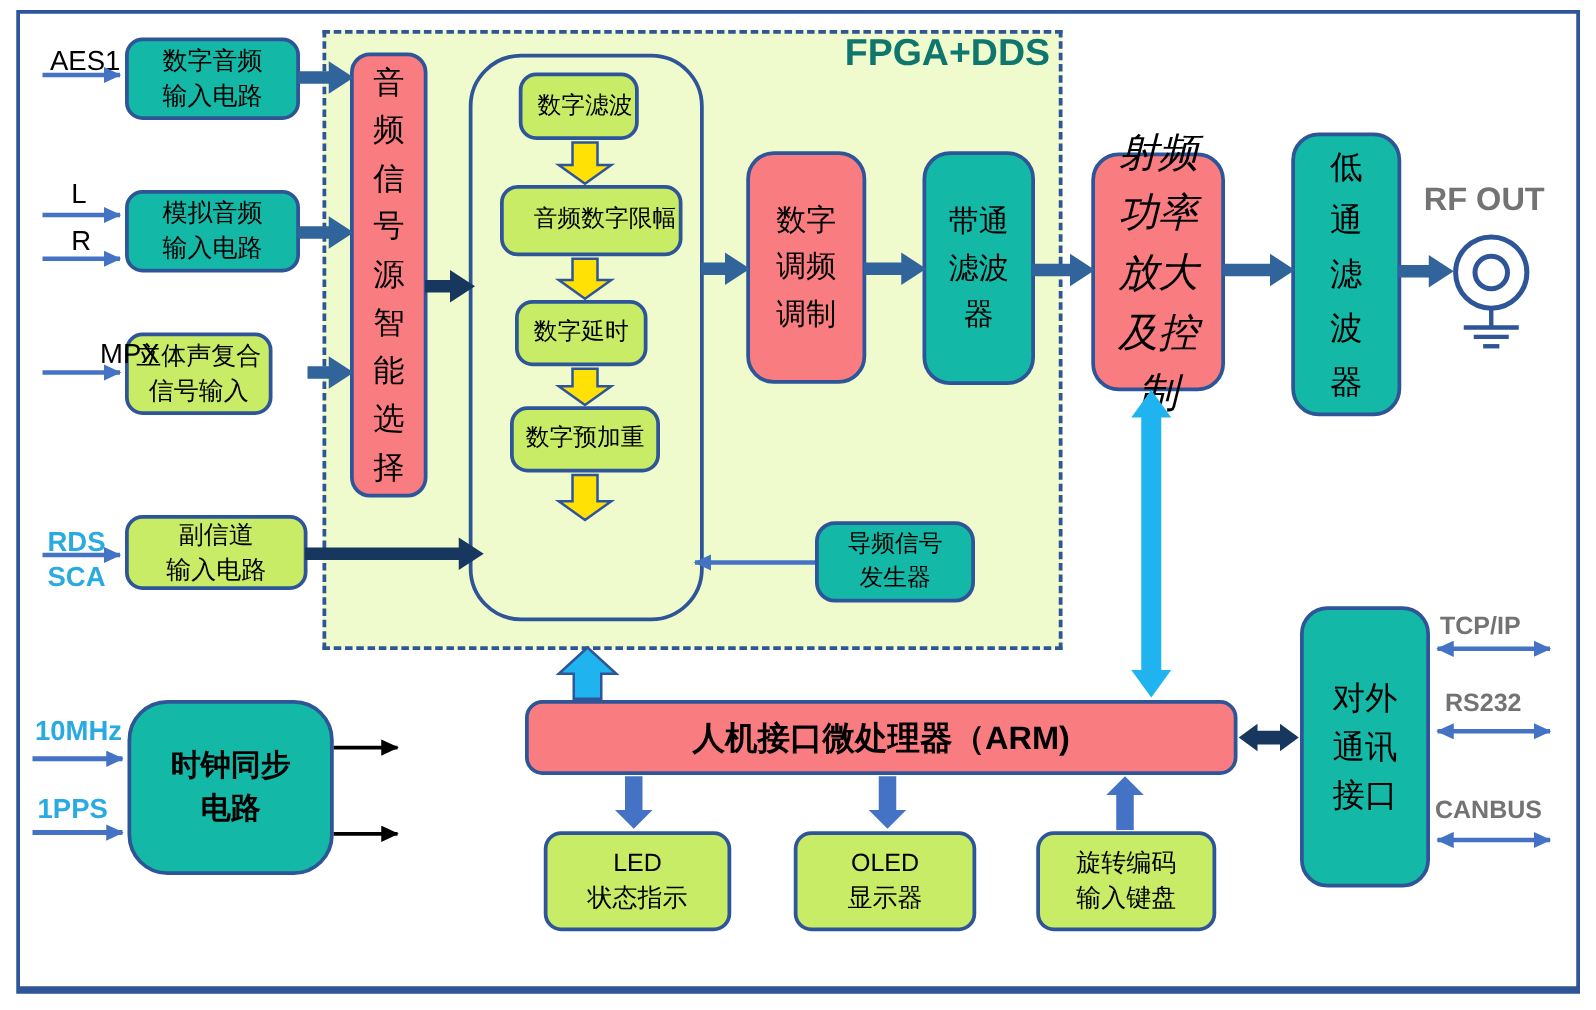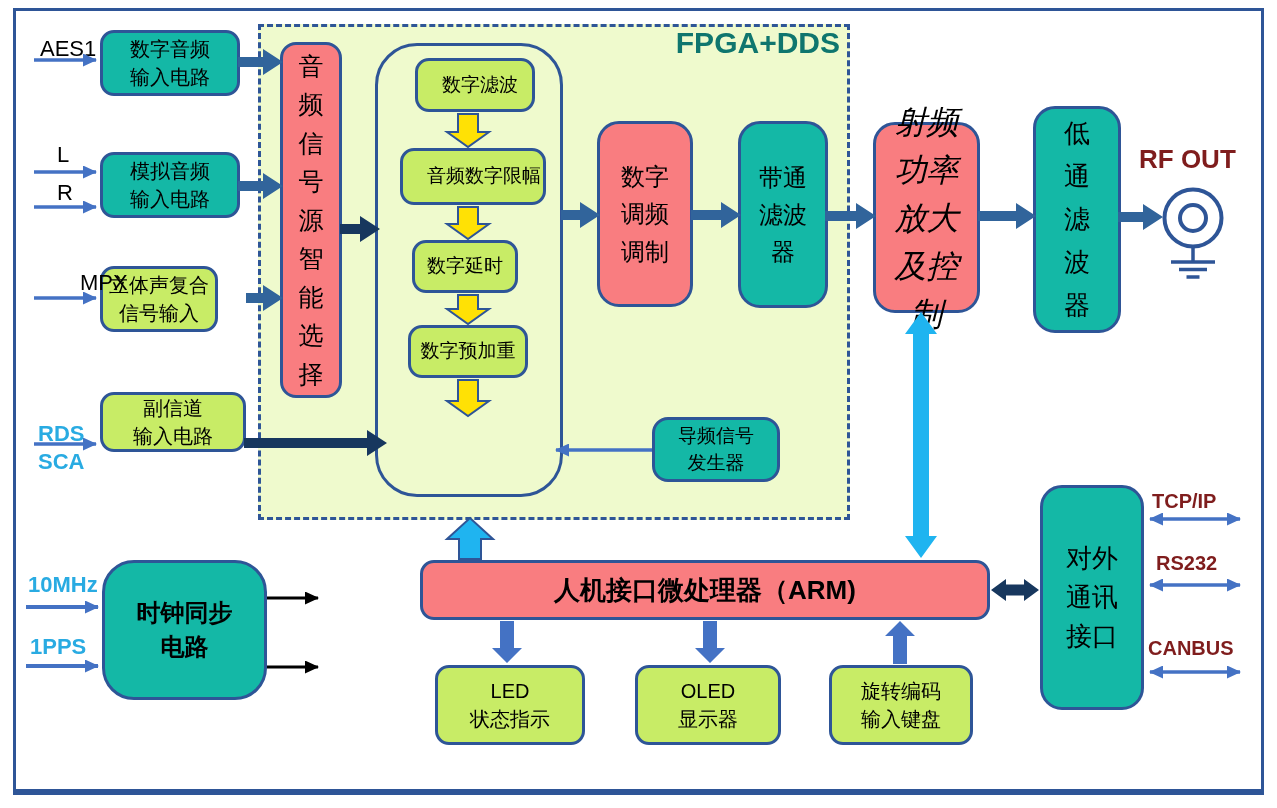--- a/index.html
+++ b/index.html
@@ -14,52 +14,52 @@
   .bk{position:absolute;border:3px solid #2E5597;border-radius:14px;box-sizing:border-box;
       display:flex;align-items:center;justify-content:center;text-align:center;
       white-space:pre-line;color:#000;font-size:20px;line-height:1.4;}
   .blue{background:#14b8a6;}
   .green{background:#C8EC66;}
   .red{background:#F97D80;}
   .title{position:absolute;left:660px;top:26px;width:180px;text-align:right;
          font-weight:bold;font-size:30px;color:#0f766e;}
   .lbl{position:absolute;font-size:22px;color:#000;}
   .cyan-t{color:#29ABE2;font-weight:600;}
-  .blue-t{color:#7f1d1d;font-weight:600;}
+  .blue-t{color:#737373;font-weight:600;}
   svg.wires{position:absolute;left:0;top:0;width:1277px;height:808px;pointer-events:none;}
 </style>
 </head>
 <body>
 
 <div id="canvas">
   <div class="frame"></div>
   <div class="panel"></div>
   <div class="title">FPGA+DDS</div>
   <div class="chainbox"></div>
 
   <div class="bk blue" style="left:100px;top:30px;width:140px;height:66px;">数字音频
 输入电路</div>
   <div class="bk blue" style="left:100px;top:152px;width:140px;height:66px;">模拟音频
 输入电路</div>
   <div class="bk green" style="left:100px;top:266px;width:118px;height:66px;">立体声复合
 信号输入</div>
-  <div class="bk green" style="left:100px;top:392px;width:146px;height:60px;">副信道
+  <div class="bk green" style="left:100px;top:412px;width:146px;height:60px;">副信道
 输入电路</div>
 
   <div class="bk red" style="left:280px;top:42px;width:62px;height:356px;border-radius:16px;font-size:25px;line-height:1.54;">音
 频
 信
 号
 源
 智
 能
 选
 择</div>
 
-  <div class="bk green" style="left:415px;top:58px;width:120px;height:54px;font-size:19px;padding-left:10px;">数字滤波</div>
+  <div class="bk green" style="left:415px;top:58px;width:96px;height:54px;font-size:19px;padding-left:10px;">数字滤波</div>
   <div class="bk green" style="left:400px;top:148px;width:146px;height:57px;font-size:19px;padding-left:22px;">音频数字限幅</div>
   <div class="bk green" style="left:412px;top:240px;width:106px;height:53px;font-size:19px;">数字延时</div>
   <div class="bk green" style="left:408px;top:325px;width:120px;height:53px;font-size:19px;">数字预加重</div>
 
   <div class="bk blue" style="left:652px;top:417px;width:128px;height:65px;border-radius:16px;font-size:19px;text-align:center;">导频信号
 发生器</div>
 
   <div class="bk red" style="left:597px;top:121px;width:96px;height:186px;border-radius:22px;font-size:24px;line-height:1.55;">数字
 调频
 调制</div>

